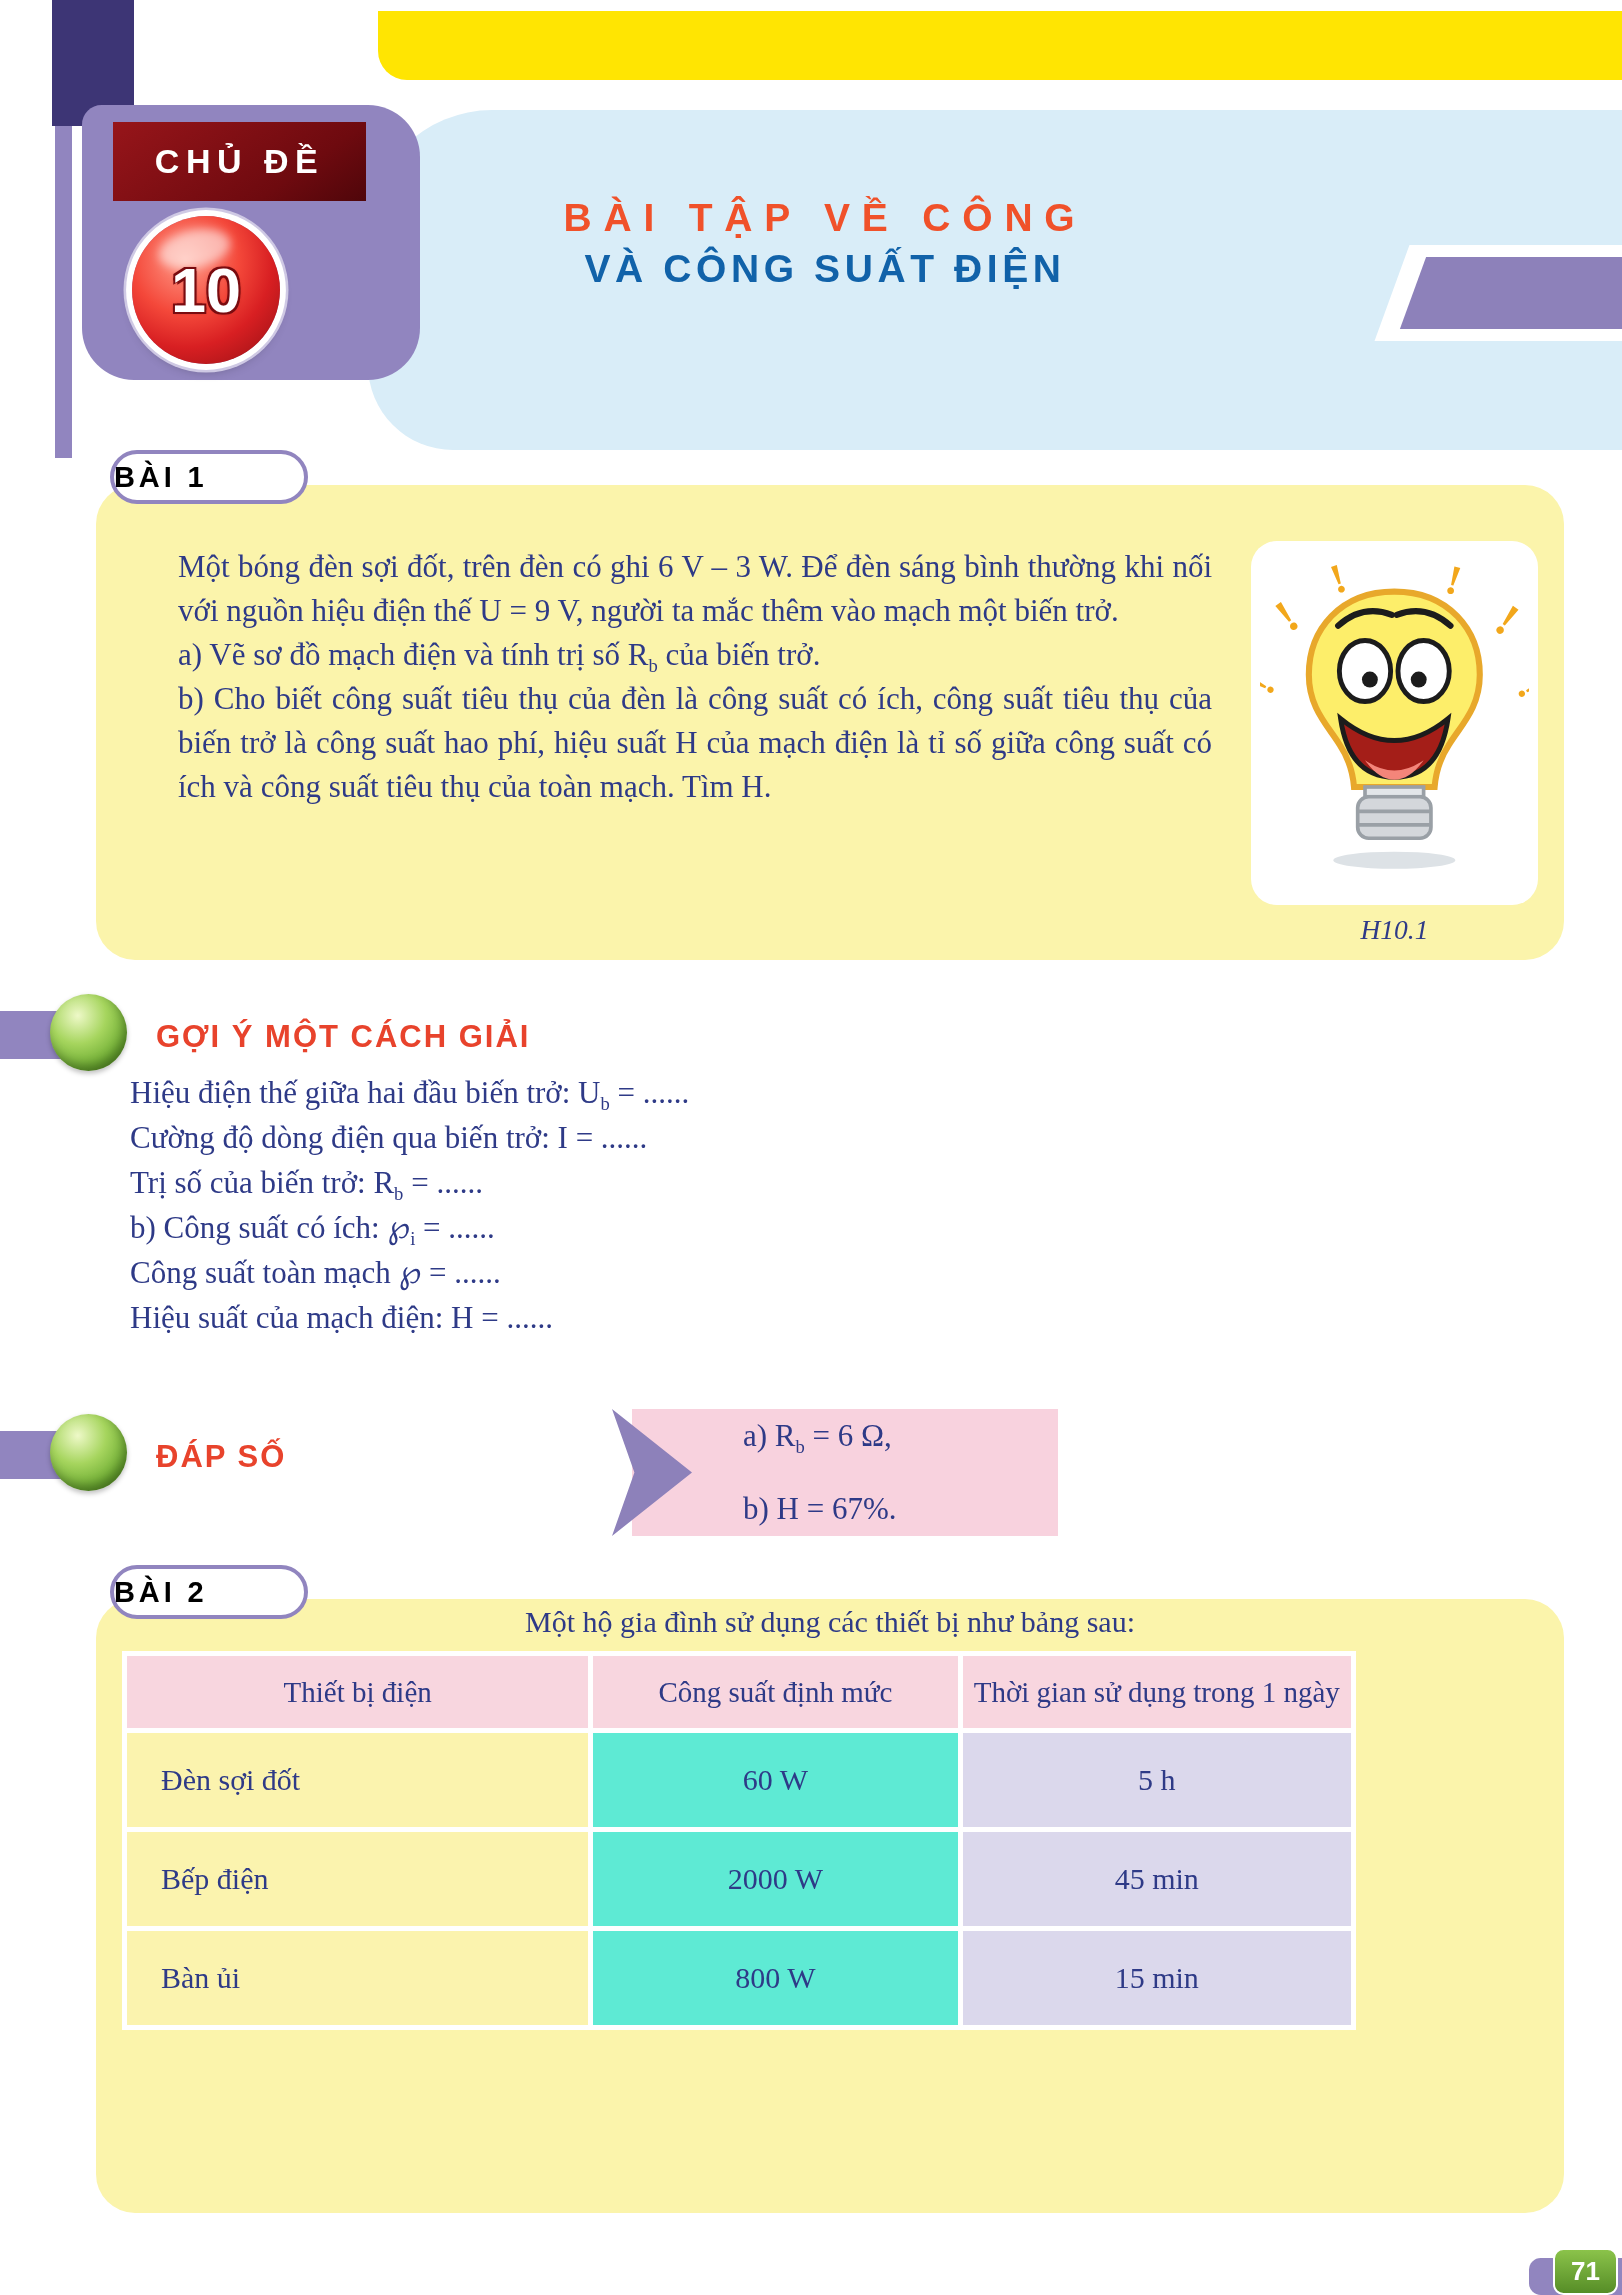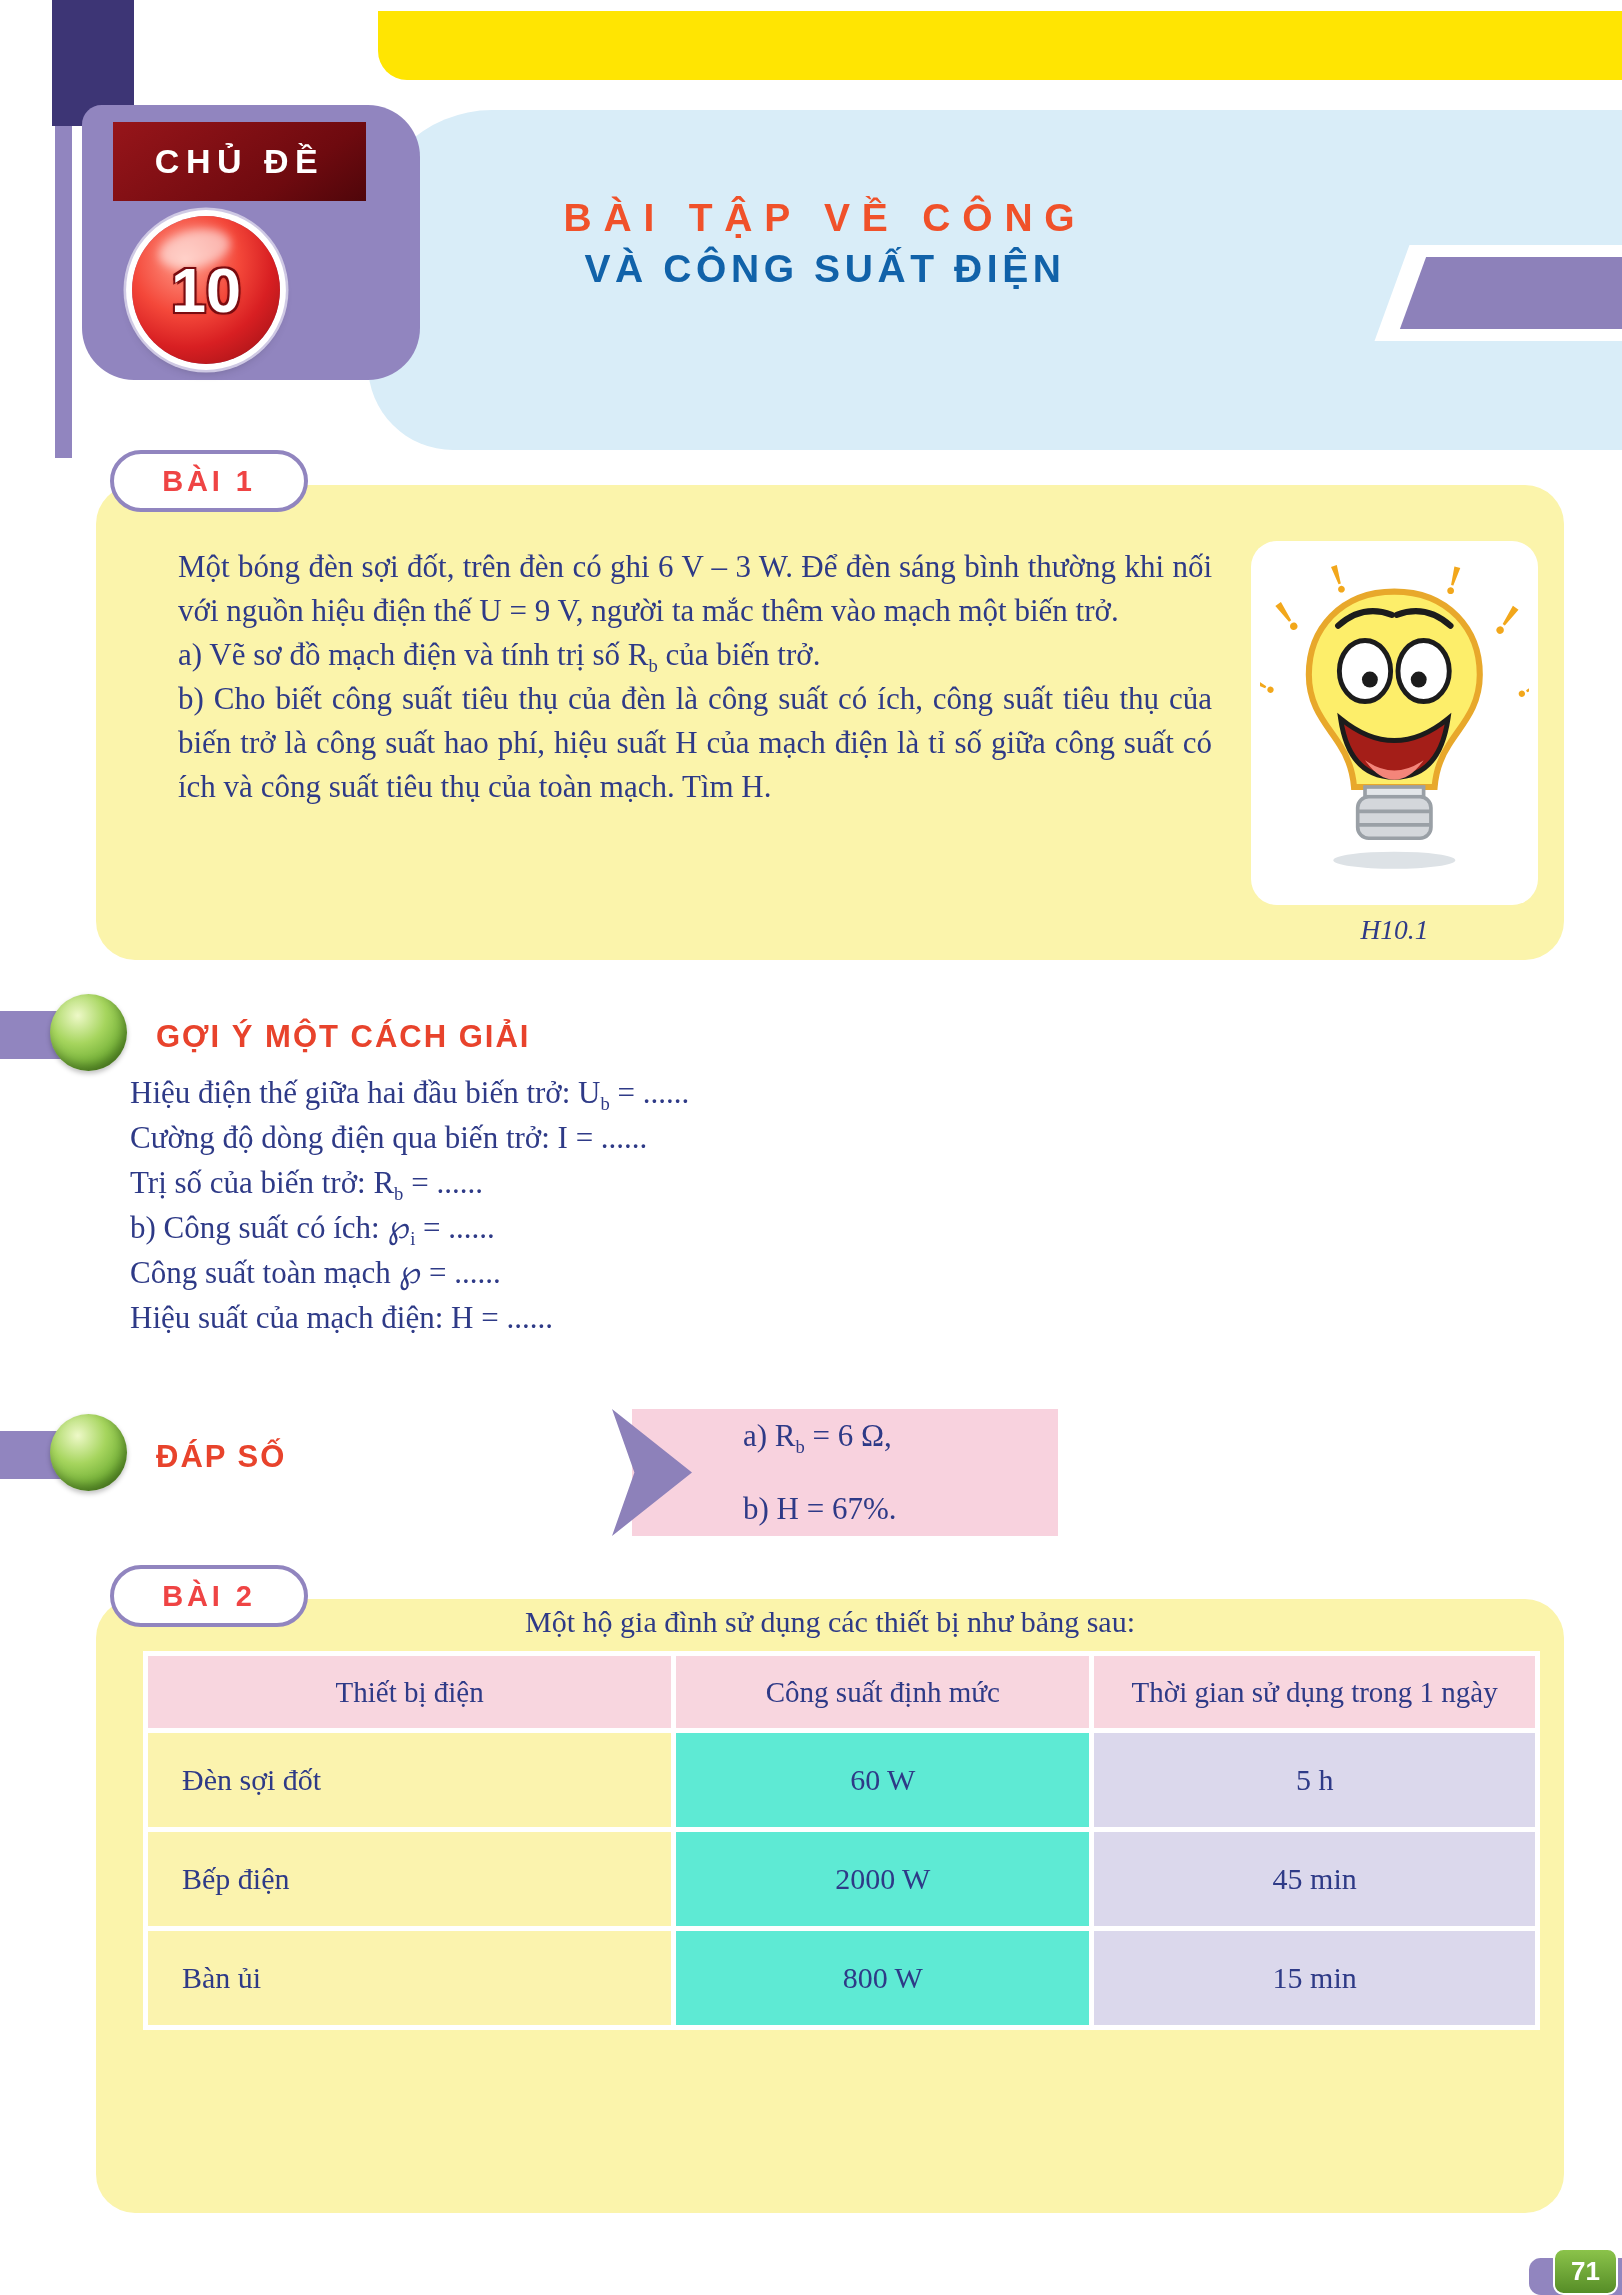--- a/index.html
+++ b/index.html
@@ -45,25 +45,25 @@
     font-size:63px; color:#ffffff;
     text-shadow:0 0 3.9px #7a0c10, 2px 2px 0 #7a0c10, -2px 2px 0 #7a0c10, 2px -2px 0 #7a0c10, -2px -2px 0 #7a0c10;
   }
 
   #title-block { left:419px; top:196px; width:812px; text-align:center; font-family:"Liberation Sans",sans-serif; font-weight:bold; z-index:2; }
   #title-line1 { font-size:39px; color:#f0512a; letter-spacing:11.8px; }
   #title-line2 { font-size:39px; color:#1162a9; letter-spacing:4.6px; margin-top:6.5px; }
 
   
   .pill {
-    position:absolute; width:198px; height:62px; background:#ffffff;
+    position:absolute; width:198px; height:54px; background:#ffffff;
     border:4.6px solid #9185bf; border-radius:34px;
-    display:flex; align-items:center; justify-content:center;
+    display:flex; align-items:center; justify-content:flex-start;
     font-family:"Liberation Sans",sans-serif; font-weight:bold; font-size:29px;
-    color:#ef4444; letter-spacing:3.9px; z-index:4;
+    color:#000000; letter-spacing:3.9px; z-index:4;
   }
   #bai1-pill { left:110px; top:450px; }
   #bai2-pill { left:110px; top:1565px; }
 
   .yellow-panel { position:absolute; left:96px; width:1468px; background:#fbf4ab; border-radius:39px; z-index:1; }
   #bai1-panel { top:485px; height:475px; }
   #bai2-panel { top:1599px; height:614px; }
 
   #problem1-text { left:178px; top:545px; width:1034px; font-size:31px; line-height:44px; text-align:justify; z-index:2; }
   sub { font-size:0.6em; line-height:0; }
@@ -102,21 +102,21 @@
   }
   #answer-arrow {
     position:absolute; left:612px; top:1409px; width:80px; height:127px;
     background:#8d81ba; z-index:3;
     clip-path:polygon(0 0, 100% 50%, 0 100%, 28% 50%);
   }
 
   
   #bai2-caption { position:absolute; left:96px; top:1605px; width:1468px; text-align:center; font-size:30px; z-index:2; }
   #devices-table {
-    position:absolute; left:143px; top:1651px; width:1397px;
+    position:absolute; left:122px; top:1651px; width:1234px;
     border-collapse:separate; border-spacing:5.9px; background:#ffffff; z-index:2;
   }
   #devices-table th {
     background:#f8d6df; font-weight:normal; font-size:29px; padding:19.6px 5.2px;
     white-space:nowrap; color:#2e3a87;
   }
   #devices-table td { font-size:30px; padding:30px 6.5px; color:#2e3a87; }
   #devices-table td.c1 { background:#fbf3ae; text-align:left; padding-left:34px; width:38%; }
   #devices-table td.c2 { background:#5eead4; text-align:center; width:30%; }
   #devices-table td.c3 { background:#dbd8ec; text-align:center; width:32%; }

